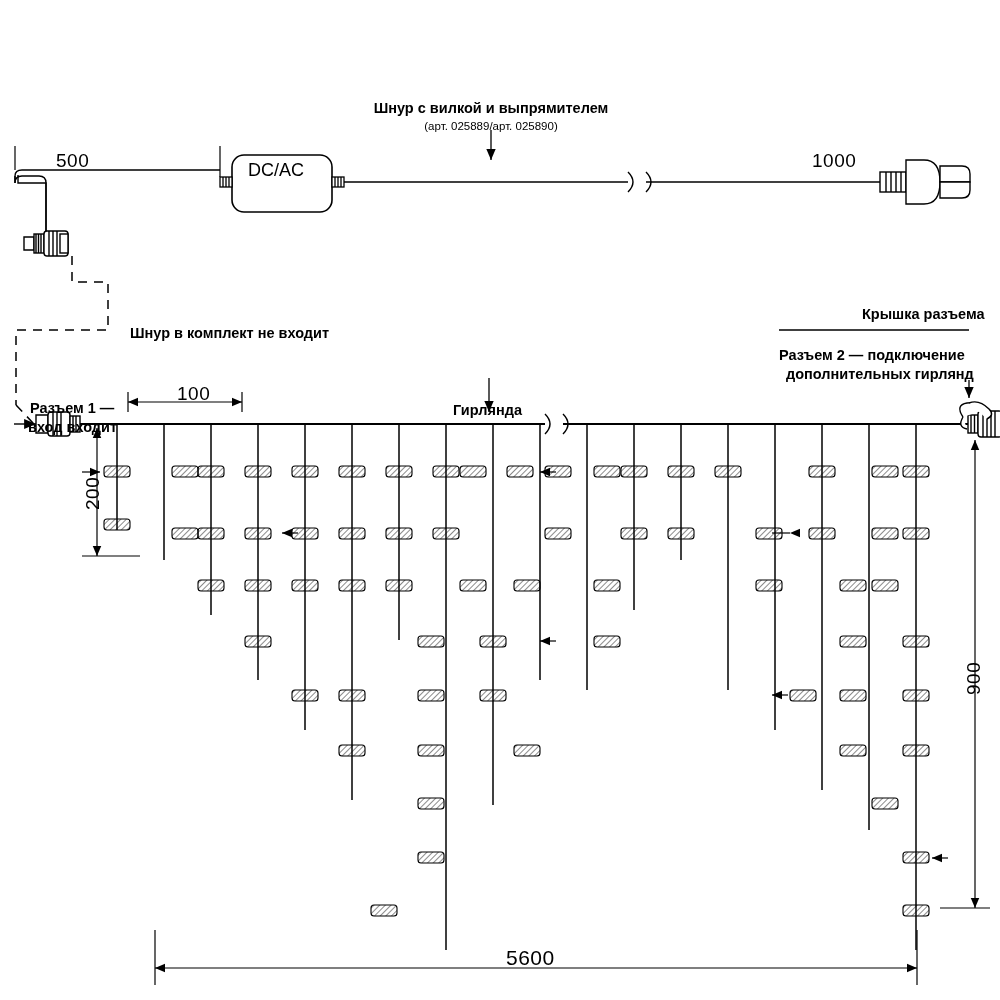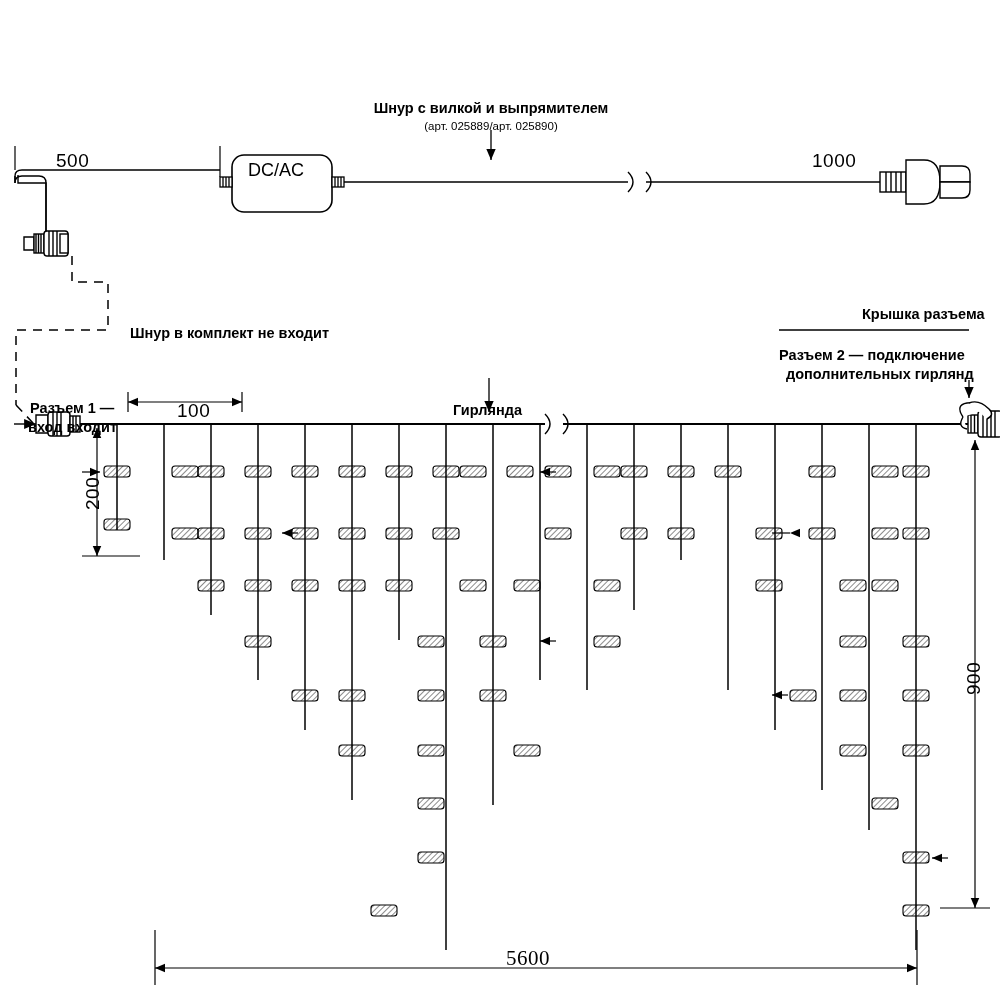--- a/index.html
+++ b/index.html
@@ -332,21 +332,21 @@
   <div class="lbl note" style="left:862px; top:258px;">Крышка разъема</div>
 
   <div class="lbl note" style="left:779px; top:299px;">Разъем 2 — подключение</div>
   <div class="lbl note" style="left:786px; top:318px;">дополнительных гирлянд</div>
 
   <div class="lbl note" style="left:30px; top:352px;">Разъем 1 —</div>
   <div class="lbl note" style="left:28px; top:371px;">вход входит</div>
 
   <div class="lbl note" style="left:453px; top:354px;">Гирлянда</div>
 
-  <div class="lbl dim" style="left:177px; top:400px;">100</div>
+  <div class="lbl dim" style="left:177px; top:383px;">100</div>
 
   <div class="lbl dim rot90" style="left:82px; top:510px;">200</div>
 
   <div class="lbl dim rot90" style="left:963px; top:695px;">900</div>
 
-  <div class="lbl dim" style="left:506px; top:946px; font-size:21px;font-family:Liberation Serif, serif;">5600</div>
+  <div class="lbl dim" style="left:506px; top:946px; font-size:21px;">5600</div>
 
 </div>
 
 </body></html>

